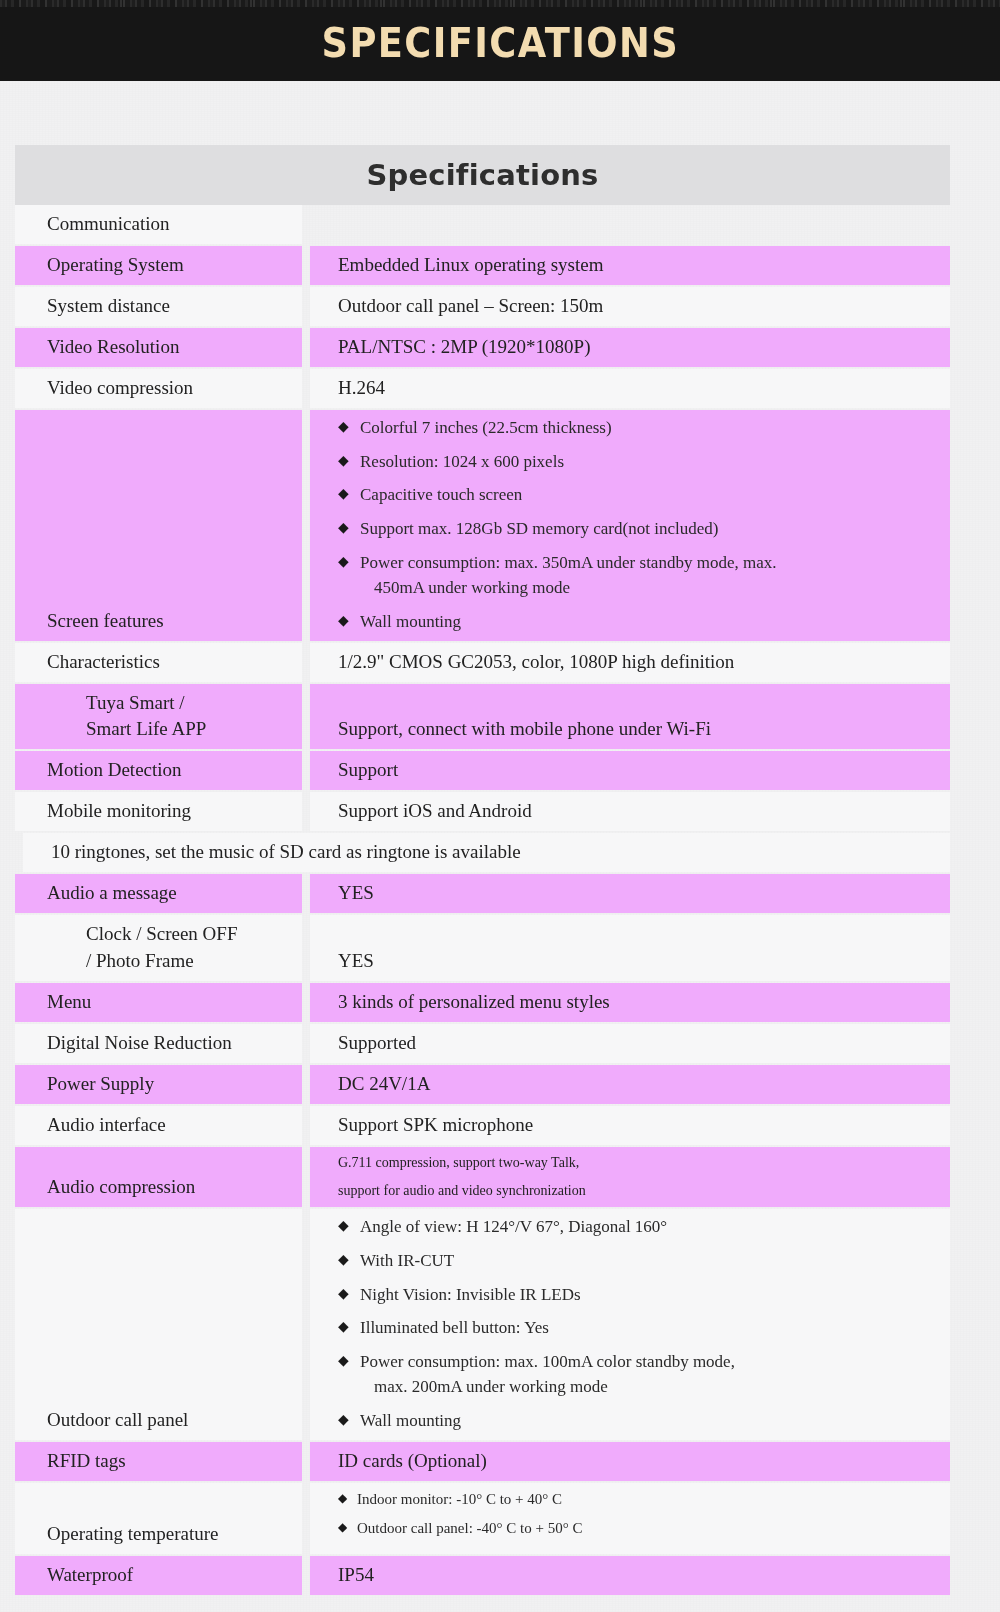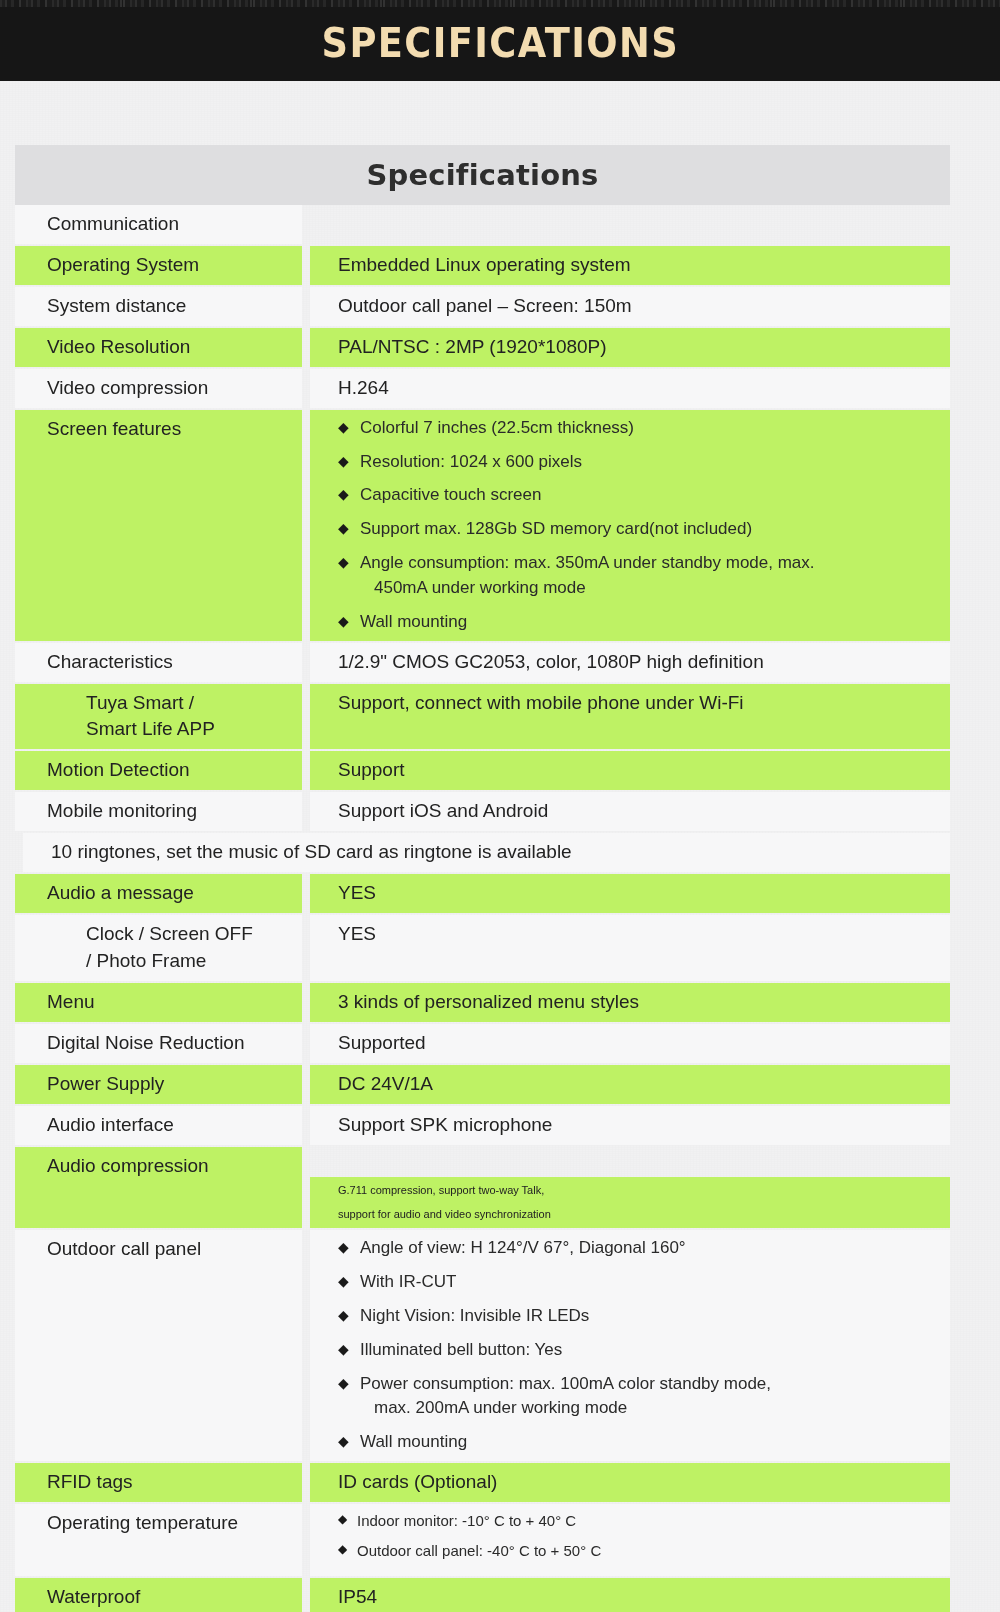--- a/index.html
+++ b/index.html
@@ -96,43 +96,44 @@
 
   .row {
     display: flex;
     align-items: stretch;
     width: 100%;
     margin-bottom: 2px;
   }
   .cell-label,
   .cell-value {
     display: flex;
-    align-items: flex-start;
+    align-items: flex-end;
     box-sizing: border-box;
+    font-family: Liberation Serif, serif;
   }
   .cell-label {
     width: 287px;
     flex: 0 0 287px;
     padding: 6px 10px 6px 32px;
     font-size: 19px;
     color: #222;
     line-height: 1.42;
   }
   .cell-value {
     flex: 1 1 auto;
     margin-left: 8px;
     padding: 6px 12px 6px 28px;
     font-size: 19px;
     color: #222;
     line-height: 1.42;
   }
 
   
   .row.shade .cell-label,
-  .row.shade .cell-value { background: #bef264; }
+  .row.shade .cell-value { background: #f0abfc; }
   
   .row.plain .cell-label,
   .row.plain .cell-value { background: #f7f7f8; }
 
   
   .bullets {
     list-style: none;
     margin: 0;
     padding: 0;
     width: 100%;
@@ -150,21 +151,21 @@
     position: absolute;
     left: 0;
     top: 0;
     font-size: 14px;
     color: #1a1a1a;
     line-height: 1.6;
   }
   .bullets li .cont { display: block; padding-left: 14px; }
 
   
-  .cell-value.small { font-size: 11px; margin-top: 30px; }
+  .cell-value.small { font-size: 14px; }
   .cell-value.small .line { display: block; margin-bottom: 8px; }
   .cell-value.small .line:last-child { margin-bottom: 0; }
 
   .bullets.tiny li { font-size: 15px; margin-bottom: 8px; padding-left: 19px; }
   .bullets.tiny li .bullet-icon { font-size: 12px; line-height: 1.55; }
 
   .multi { display: block; }
   .multi .line { display: block; margin-left: 39px; }
 
   .value-stack { display: block; width: 100%; }
@@ -224,21 +225,21 @@
       <div class="row shade">
         <div class="cell-label">
           <span>Screen features</span>
         </div>
         <div class="cell-value">
           <ul class="bullets">
             <li><span class="bullet-icon">◆</span><span>Colorful 7 inches (22.5cm thickness)</span></li>
             <li><span class="bullet-icon">◆</span><span>Resolution: 1024 x 600 pixels</span></li>
             <li><span class="bullet-icon">◆</span><span>Capacitive touch screen</span></li>
             <li><span class="bullet-icon">◆</span><span>Support max. 128Gb SD memory card(not included)</span></li>
-            <li><span class="bullet-icon">◆</span><span>Angle consumption: max. 350mA under standby mode, max.</span><span class="cont">450mA under working mode</span></li>
+            <li><span class="bullet-icon">◆</span><span>Power consumption: max. 350mA under standby mode, max.</span><span class="cont">450mA under working mode</span></li>
             <li><span class="bullet-icon">◆</span><span>Wall mounting</span></li>
           </ul>
         </div>
       </div>
       <div class="row plain">
         <div class="cell-label">
           <span>Characteristics</span>
         </div>
         <div class="cell-value">
           <span>1/2.9" CMOS GC2053, color, 1080P high definition</span>

